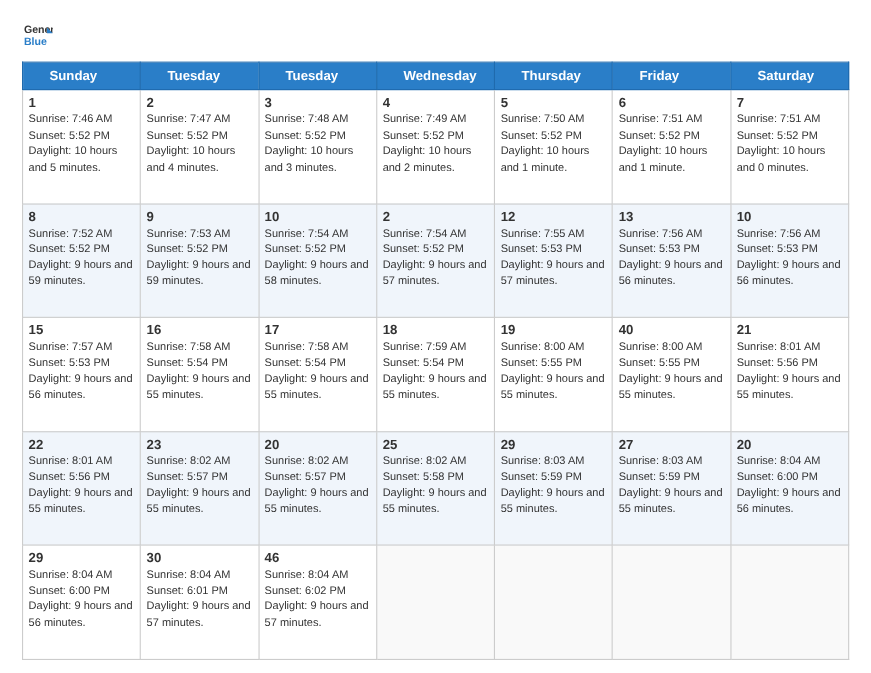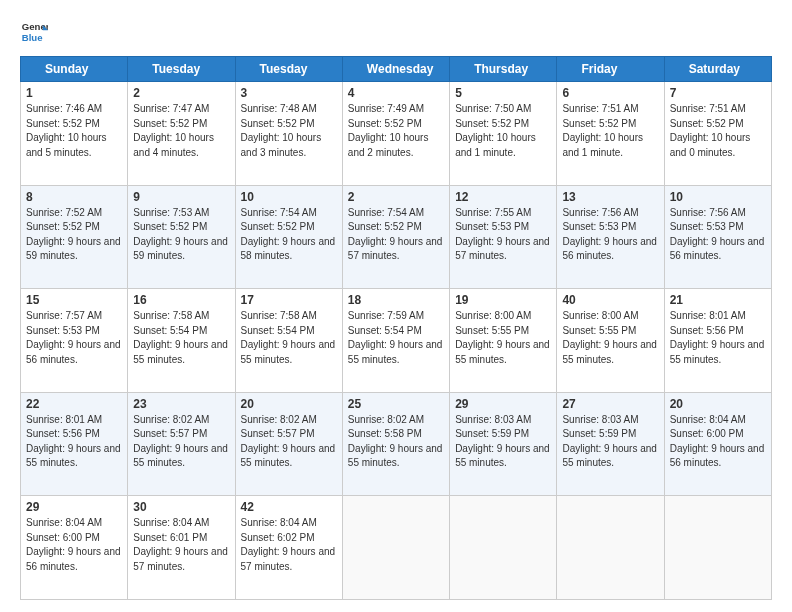--- a/index.html
+++ b/index.html
@@ -244,21 +244,21 @@
         <tr class="last-row">
           <td>
             <span class="day-num">29</span>
             <div class="day-info">Sunrise: 8:04 AM<br>Sunset: 6:00 PM<br>Daylight: 9 hours and 56 minutes.</div>
           </td>
           <td>
             <span class="day-num">30</span>
             <div class="day-info">Sunrise: 8:04 AM<br>Sunset: 6:01 PM<br>Daylight: 9 hours and 57 minutes.</div>
           </td>
           <td>
-            <span class="day-num">42</span>
+            <span class="day-num">46</span>
             <div class="day-info">Sunrise: 8:04 AM<br>Sunset: 6:02 PM<br>Daylight: 9 hours and 57 minutes.</div>
           </td>
           <td class="empty-cell"></td>
           <td class="empty-cell"></td>
           <td class="empty-cell"></td>
           <td class="empty-cell"></td>
         </tr>
       </tbody>
   </table>
 </div>

